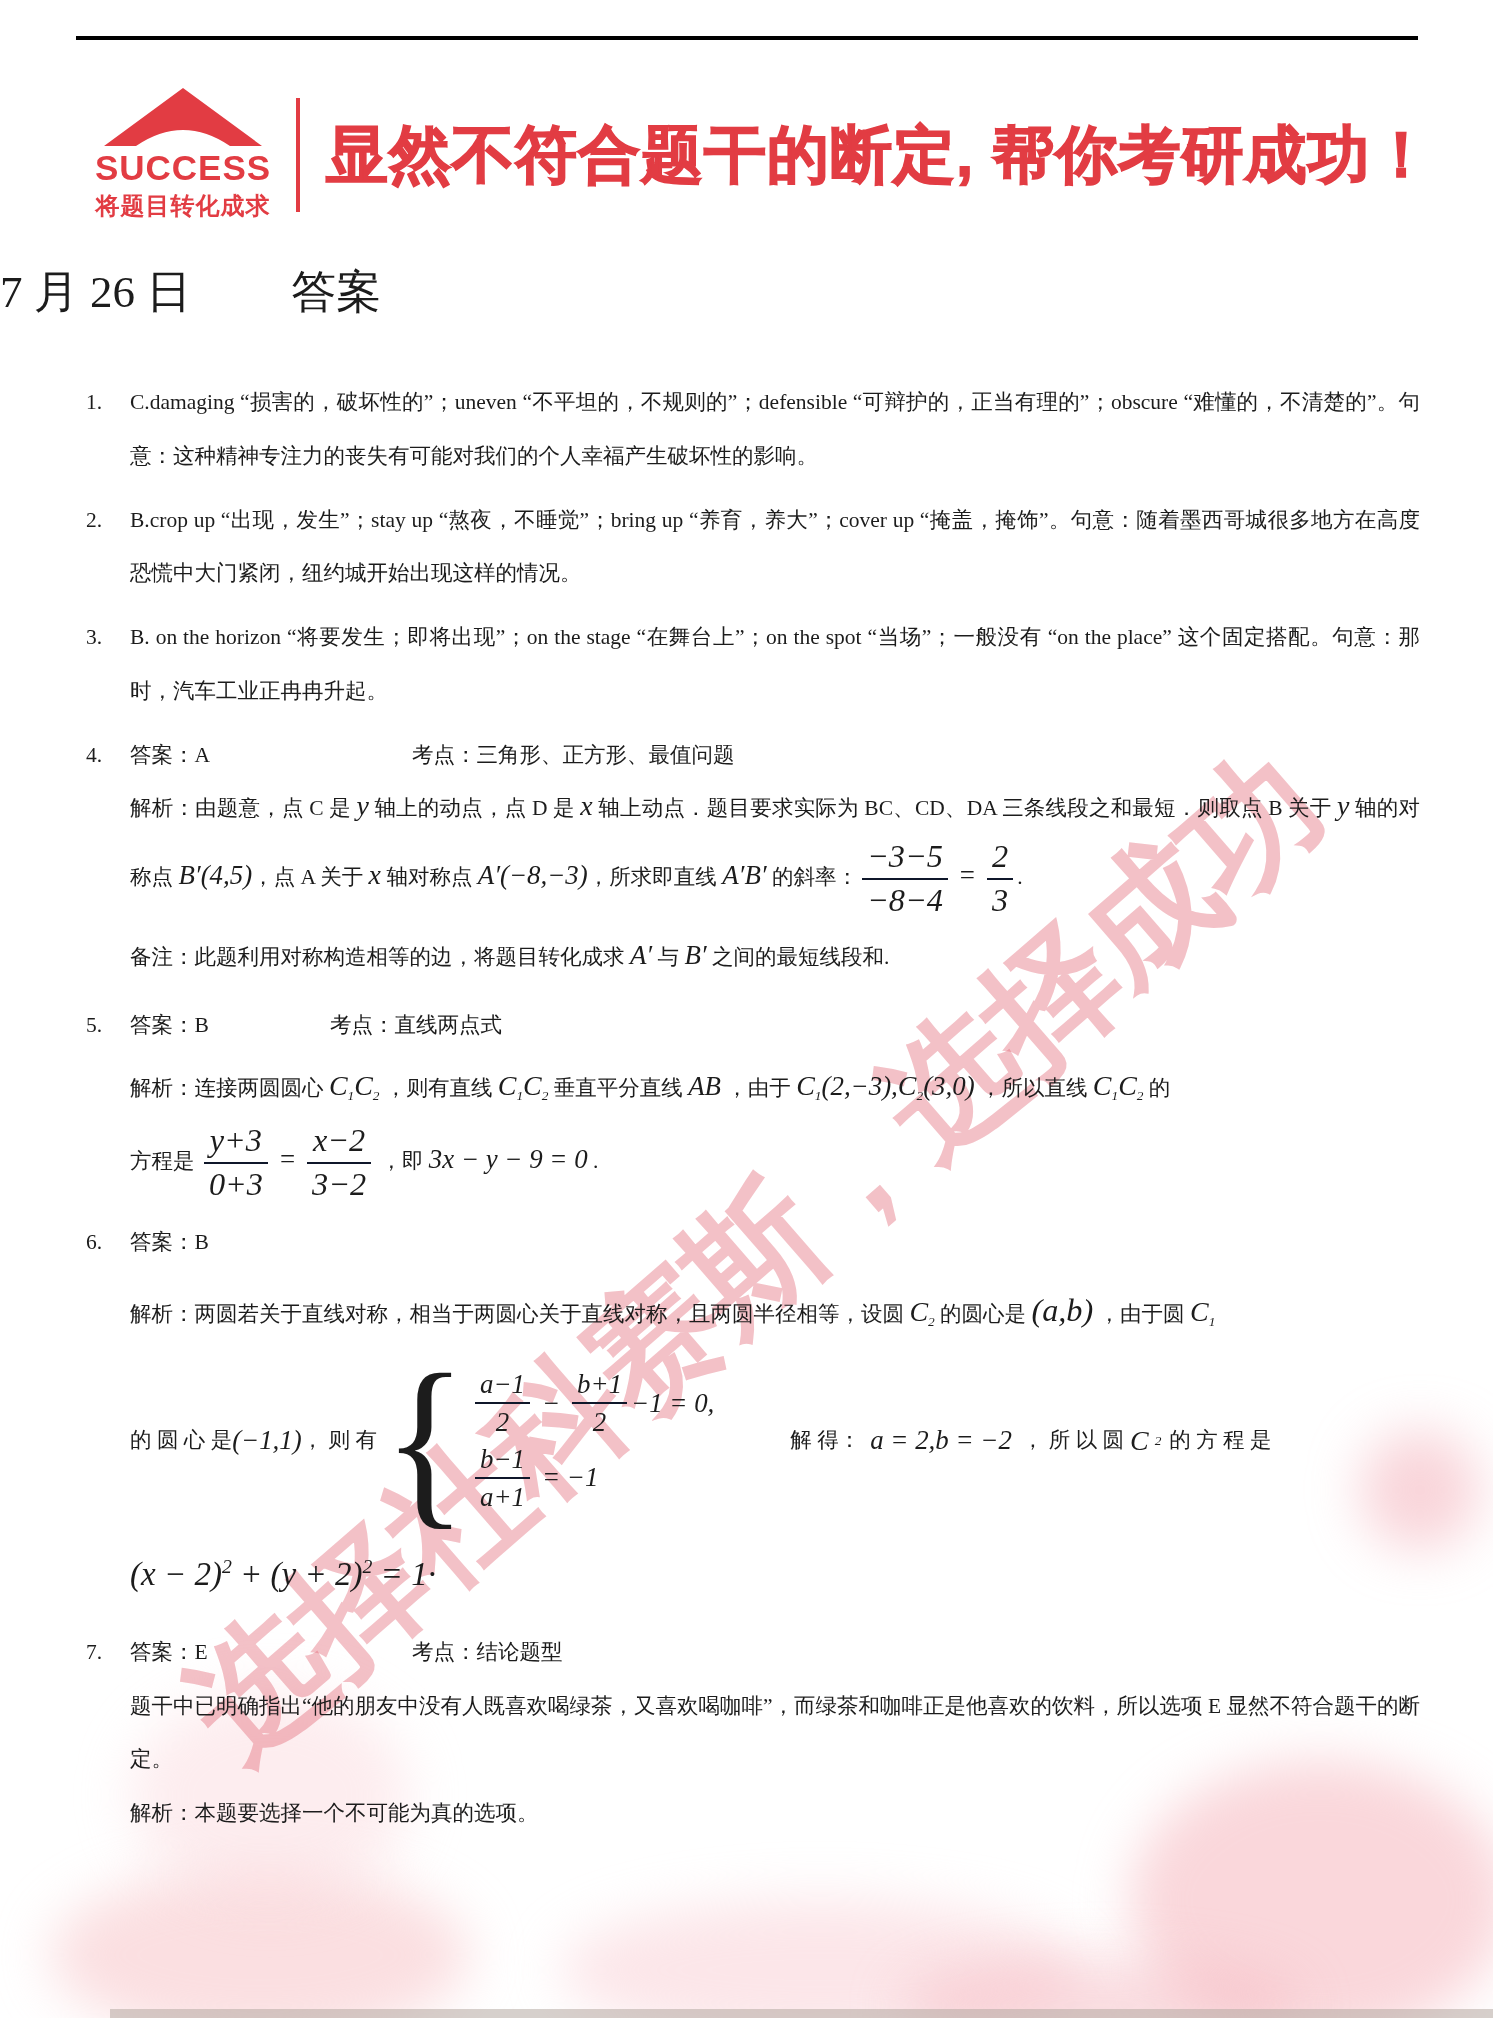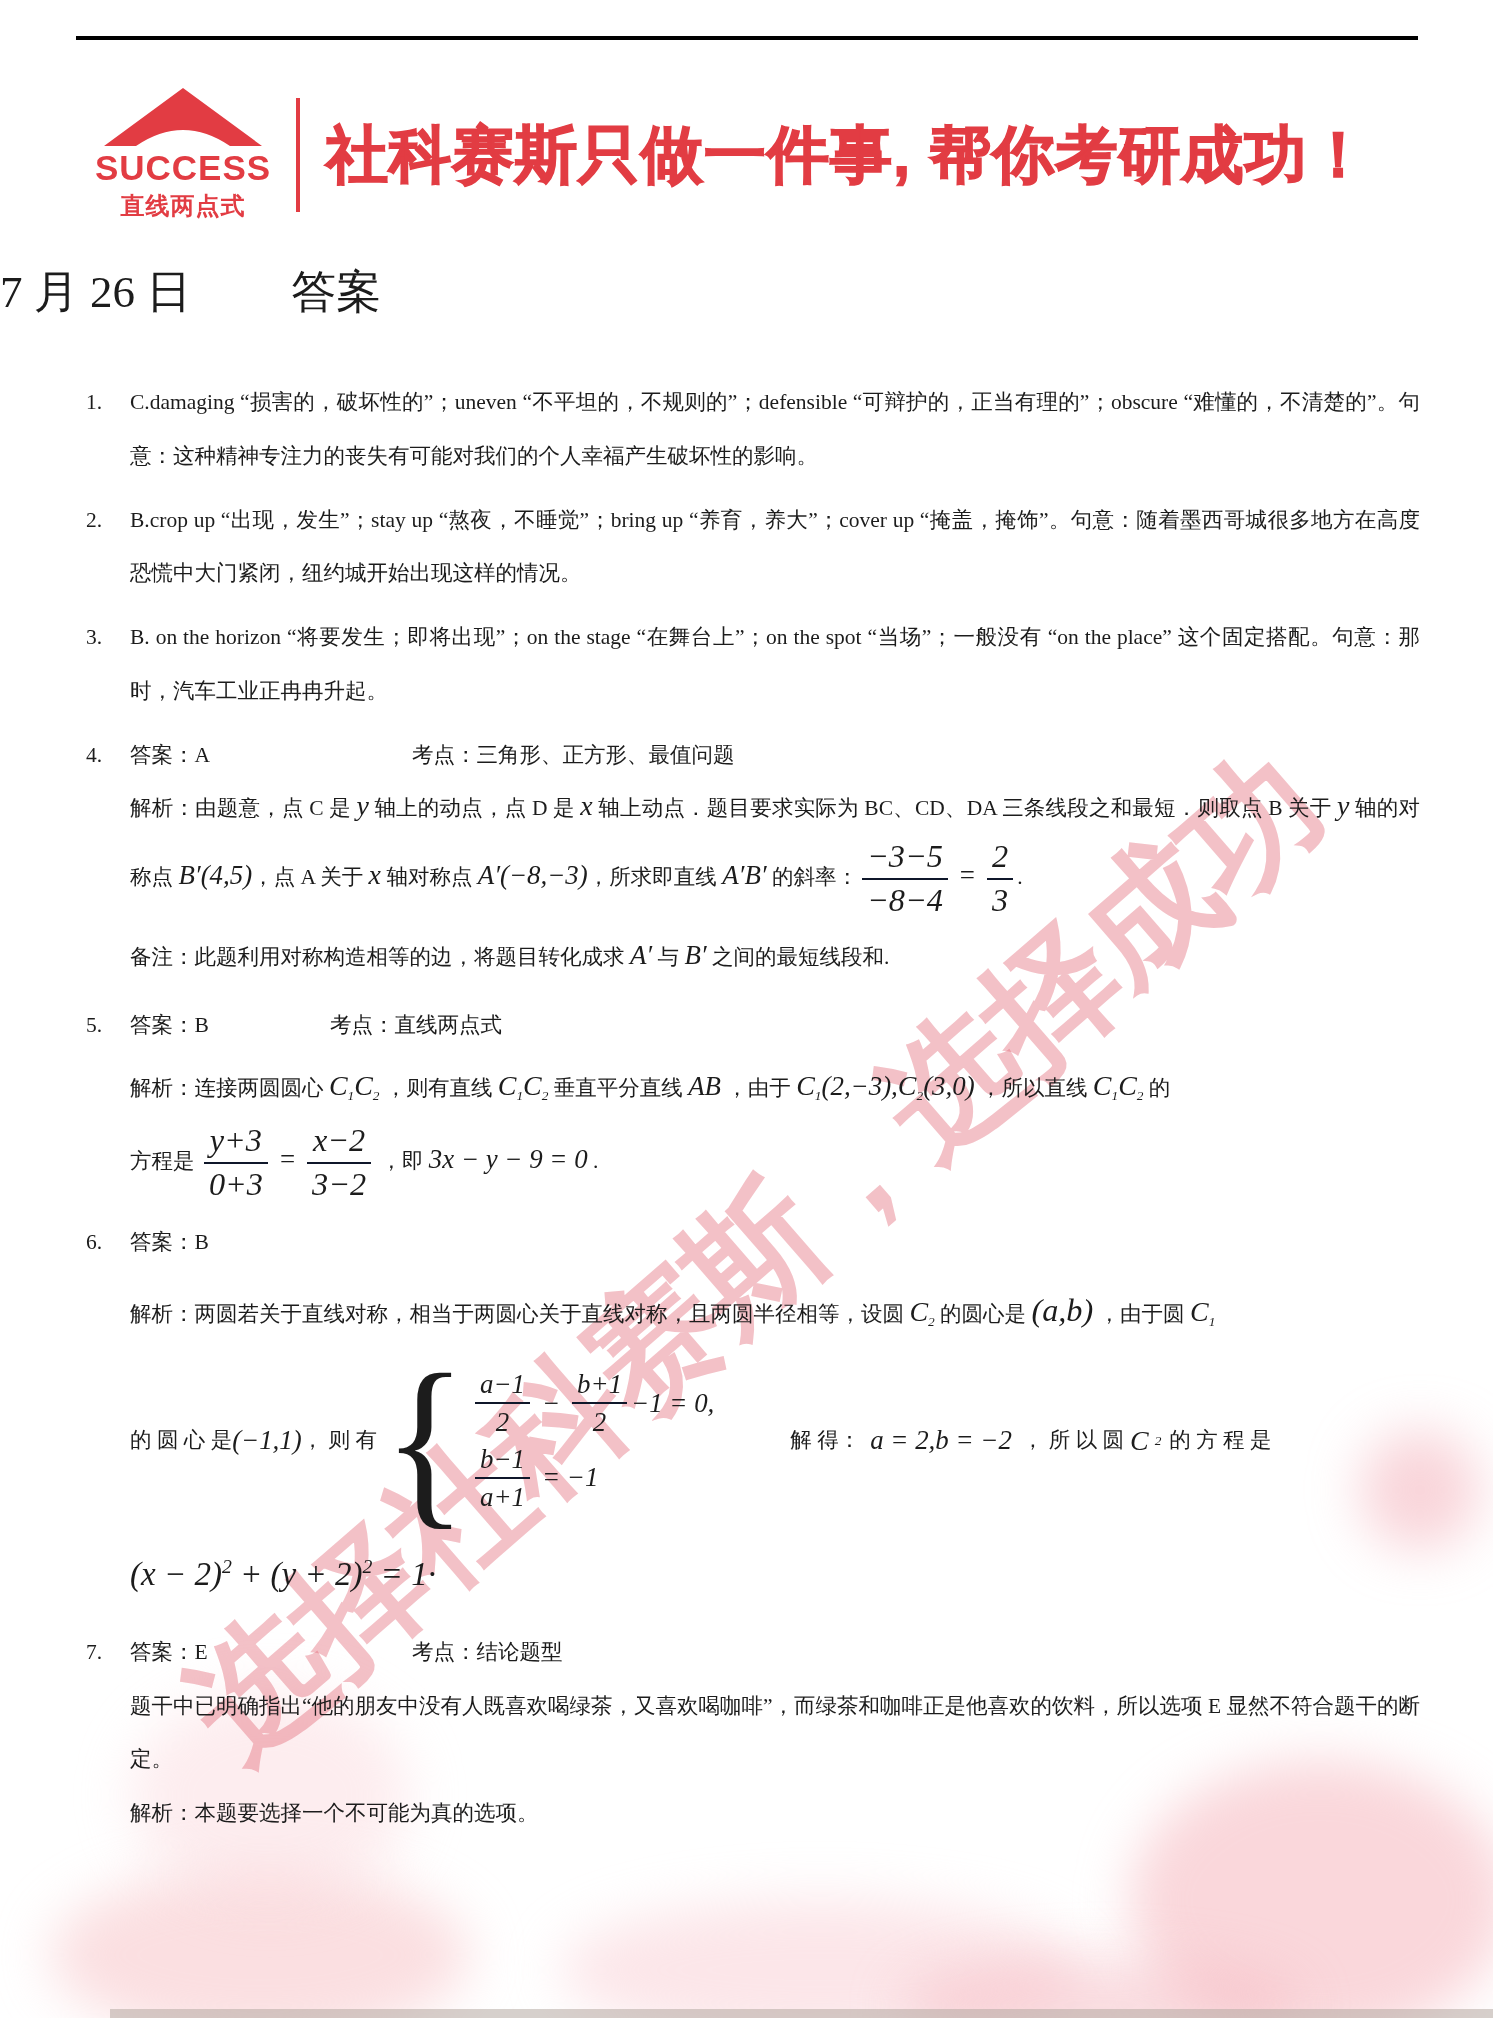--- a/index.html
+++ b/index.html
@@ -82,24 +82,24 @@
   <div class="watermark">选择社科赛斯，选择成功</div>
 
   <div class="top-rule"></div>
 
   <header class="header">
     <div class="logo">
       <svg class="roof" width="158" height="60" viewBox="0 0 158 60">
         <path d="M79 0 L158 58 L126 58 Q79 26 32 58 L0 58 Z" fill="#e23c43"></path>
       </svg>
       <div class="logo-brand">SUCCESS</div>
-      <div class="logo-sub">直线两点式</div>
+      <div class="logo-sub">将题目转化成求</div>
     </div>
     <div class="divider"></div>
-    <div class="slogan">社科赛斯只做一件事, 帮你考研成功！</div>
+    <div class="slogan">显然不符合题干的断定, 帮你考研成功！</div>
   </header>
 
   <div class="title">
     <span>7 月 26 日</span><span class="title-gap"></span><span>答案</span>
   </div>
 
   <main class="main">
 
     <div class="item">
       <span class="inum">1.</span>

